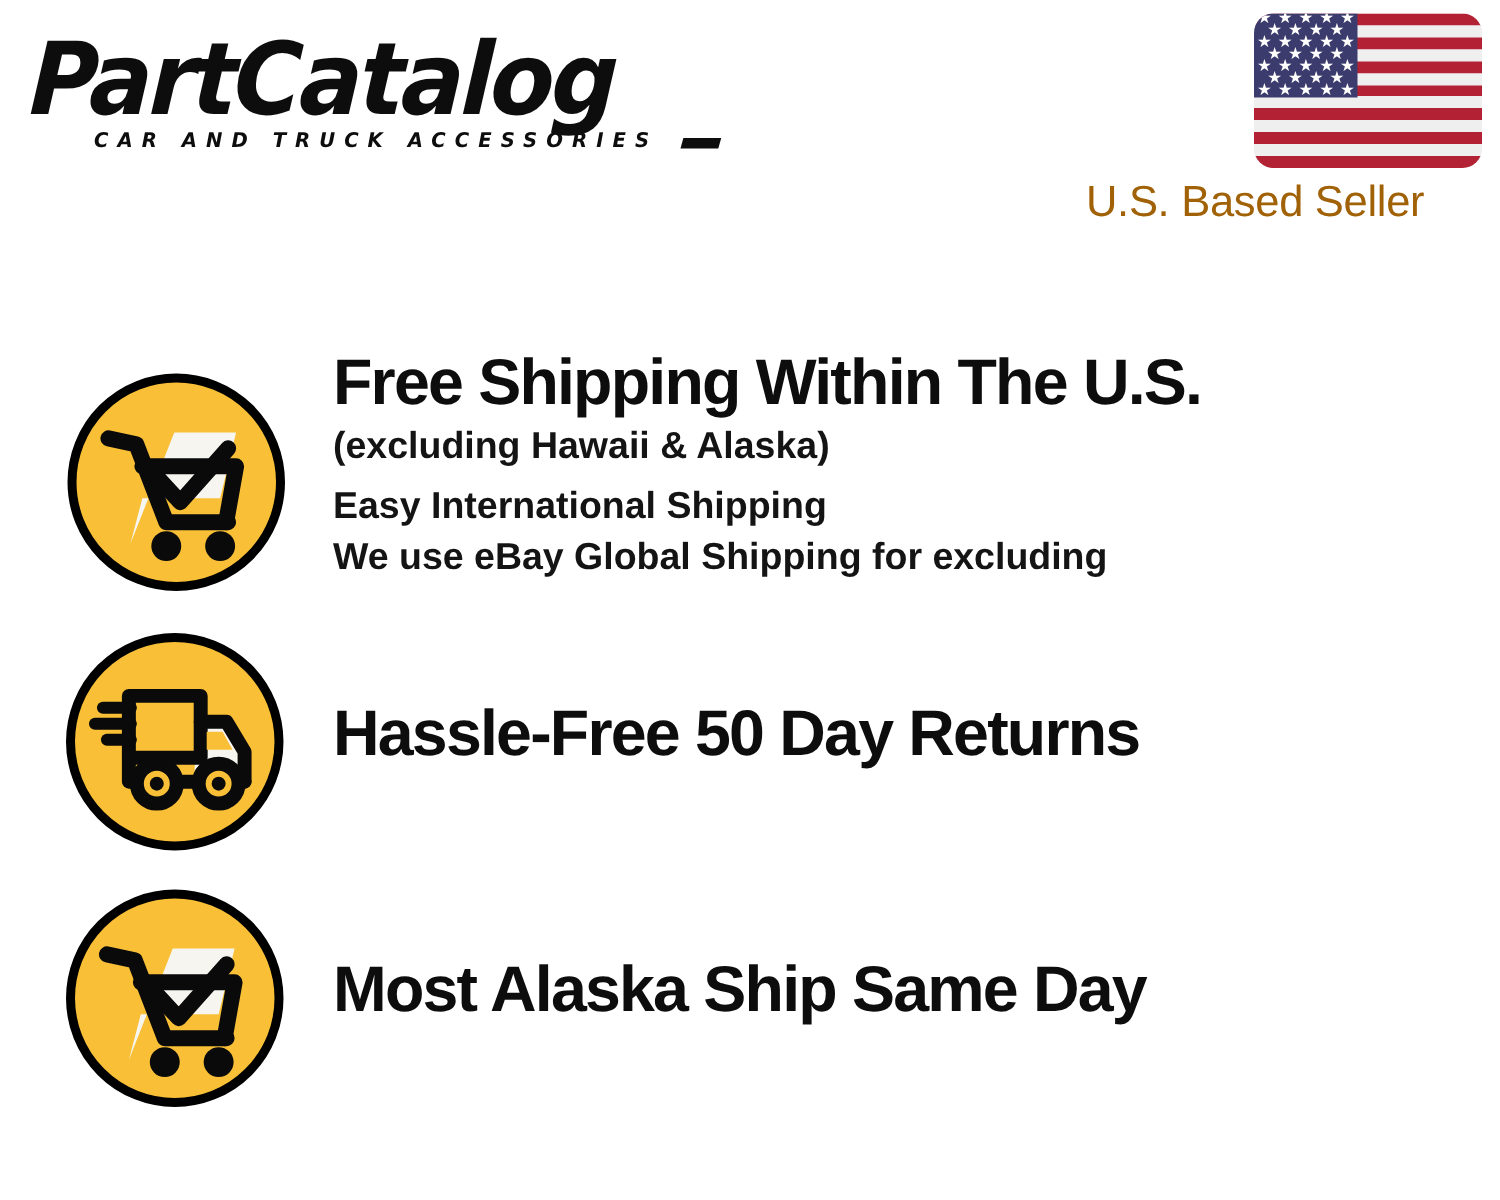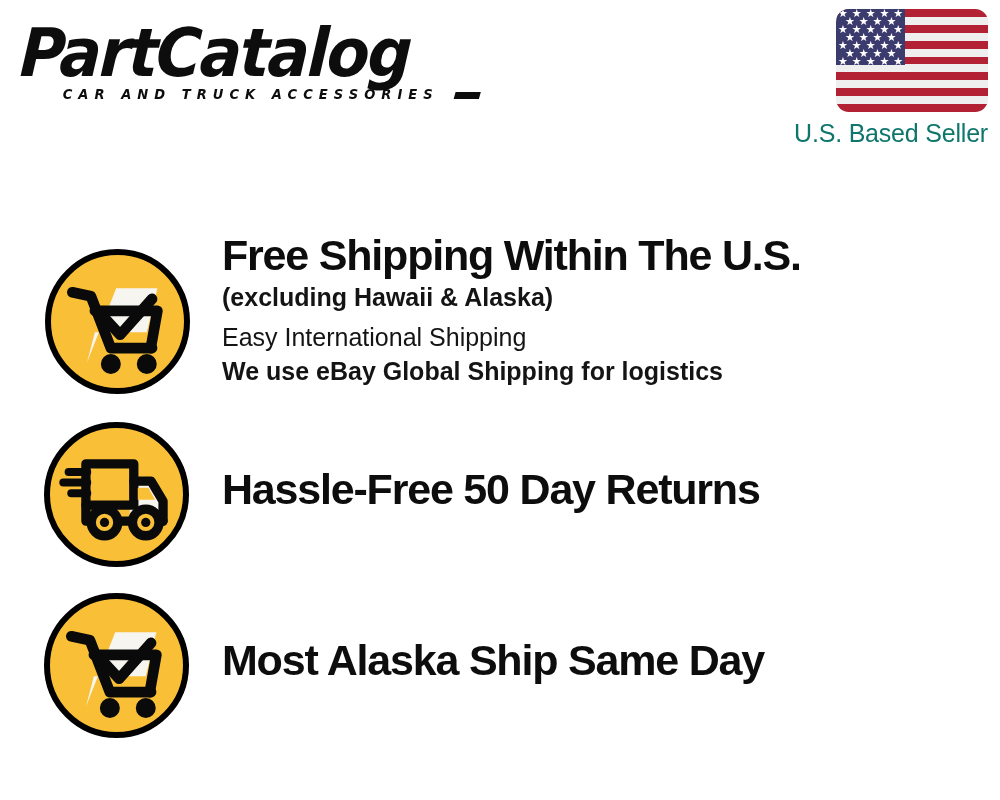--- a/index.html
+++ b/index.html
@@ -95,25 +95,24 @@
     font-size: 11px;
     line-height: 11px;
     transform: translate(-50%, -50%);
   }
 
   .seller-note {
     position: absolute;
     left: 724px;
     top: 119px;
     width: 264px;
-    text-align: right;
-    font-size: 25px;
+    font-size: 29px;
     font-weight: 400;
     letter-spacing: -0.2px;
-    color: #0f766e;
+    color: #a16207;
     white-space: nowrap;
   }
 
   
   .feature {
     position: absolute;
     left: 0;
     width: 1000px;
   }
   .feature-icon {
@@ -136,21 +135,21 @@
     color: #0d0d0d;
     white-space: nowrap;
   }
   .feature-sub {
     font-size: 25px;
     font-weight: 700;
     line-height: 34px;
     color: #141414;
     white-space: nowrap;
   }
-  .feature-sub.strong { font-weight: 400; }
+  .feature-sub.strong { font-weight: 700; }
 
   
   #row-shipping   { top: 230px; }
   #row-shipping   .feature-icon { left: 45px; top: 19px; }
   #row-shipping   .feature-body { left: 222px; top: 0px; }
 
   #row-returns    { top: 402px; }
   #row-returns    .feature-icon { left: 44px; top: 20px; }
   #row-returns    .feature-body { left: 222px; top: 62px; }
 
@@ -236,21 +235,21 @@
         <path d="M40 47 L52 60 L76 33" fill="none" stroke="#0a0a0a" stroke-width="8" stroke-linecap="round" stroke-linejoin="round"></path>
         <circle cx="45" cy="82" r="7.5" fill="#0a0a0a"></circle>
         <circle cx="72" cy="82" r="7.5" fill="#0a0a0a"></circle>
       </svg>
     </div>
     <div class="feature-body">
       <div class="feature-title">Free Shipping Within The U.S.</div>
       <div class="feature-sub">(excluding Hawaii &amp; Alaska)</div>
       <div class="gap-sm"></div>
       <div class="feature-sub strong">Easy International Shipping</div>
-      <div class="feature-sub">We use eBay Global Shipping for logistics</div>
+      <div class="feature-sub">We use eBay Global Shipping for excluding</div>
     </div>
   </div>
 
   <div class="feature" id="row-returns">
     <div class="feature-icon" style="--accent: #F9C037;">
       <svg viewBox="0 0 100 100" aria-hidden="true">
         <path d="M60 43 L76 43 L84 58 L84 70 L60 70 Z" fill="#F7F5F0"></path>
         <rect x="27" y="27" width="36" height="31" fill="none" stroke="#0a0a0a" stroke-width="7" stroke-linejoin="round"></rect>
         <path d="M63 40 L76 40 L85 55 L85 70 L63 70" fill="none" stroke="#0a0a0a" stroke-width="7" stroke-linejoin="round" stroke-linecap="round"></path>
         <path d="M66 45 L74 45 L79 54 L66 54 Z" fill="#F9C037"></path>

